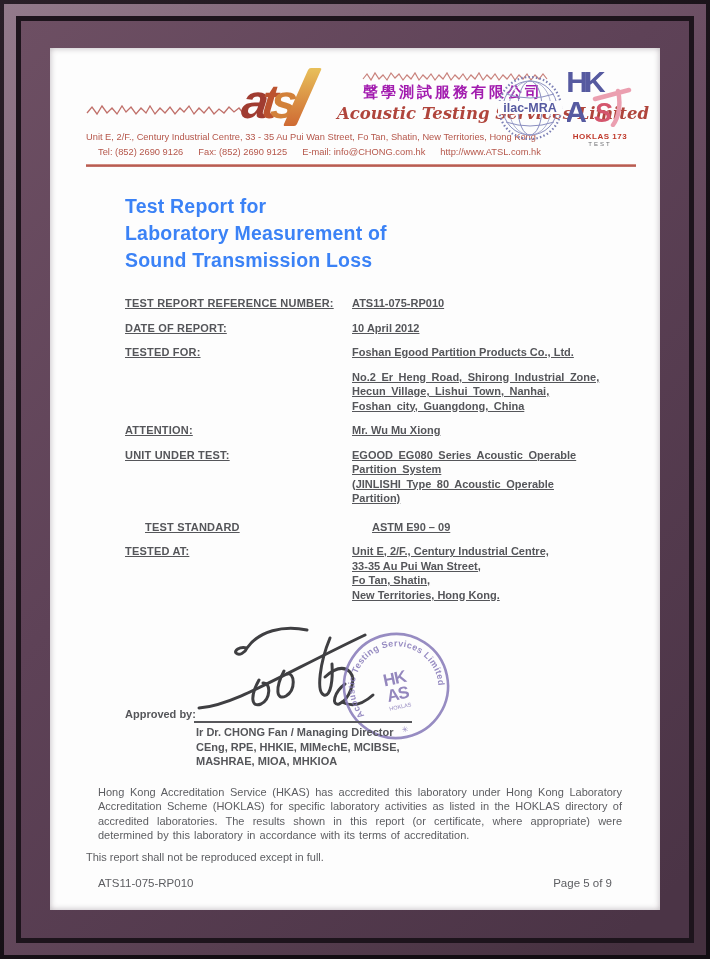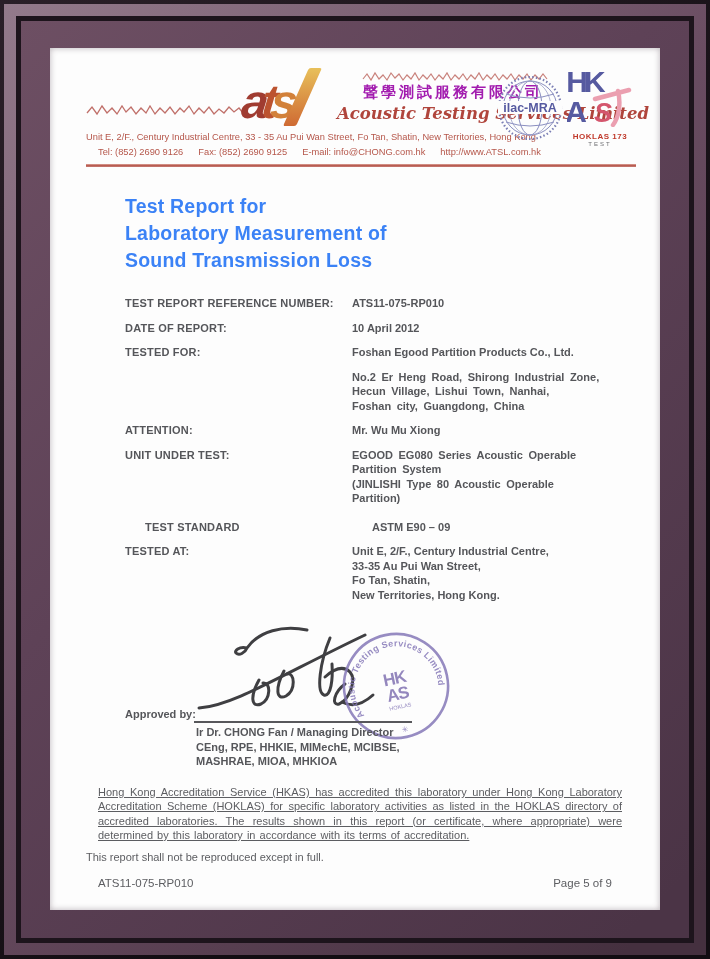--- a/index.html
+++ b/index.html
@@ -34,39 +34,39 @@
   .hkas { position:absolute; left:481px; top:1px; width:66px; text-align:center; }
   .hoklas { font-size:8px; font-weight:bold; color:#c0392b; letter-spacing:.5px; margin-top:1px; }
   .hoklas-test { font-size:6px; color:#6d6e71; letter-spacing:2px; }
 
   .red-line { margin:2px 24px 0 36px; height:3px; border:0;
               background:linear-gradient(180deg,#dda49c,#b5564a 55%,#c9827c); }
 
   
   .title { margin:26px 0 0 75px; font-size:19.5px; font-weight:bold; color:#3b82f6;
            line-height:27px; white-space:pre-line; letter-spacing:.2px; }
-  .fields { margin:22px 24px 0 75px; }
+  .fields { margin:22px 24px 0 75px;text-decoration:underline; }
   .frow { display:flex; margin-bottom:10px; font-size:11px; font-weight:bold; line-height:14.5px; }
   .frow.gap-before { margin-top:14px;justify-content:flex-end; }
   .flab { width:227px; flex:none; letter-spacing:.2px; }
   .fval { width:264px; white-space:pre-line; }
   .fval.spread { word-spacing:2.5px; }
 
   
   .sigzone { position:relative; margin:30px 24px 0 75px; height:137px; }
   .sig-svg { position:absolute; left:62px; top:-10px; }
   .stamp { position:absolute; left:215px; top:-2px; transform:rotate(-12deg); opacity:.85; }
   .approved { position:absolute; left:0; top:76px; font-size:11px; font-weight:bold; }
   .sig-line { position:absolute; left:69px; top:89px; width:218px; border-top:2px solid #57575b; }
   .name-block { position:absolute; left:71px; top:93px; font-size:11px; font-weight:bold; line-height:14.5px; }
   .quals { white-space:pre-line; }
 
   
   .foot-para { margin:16px 38px 2px 48px; font-size:11px; line-height:14.3px; text-align:justify;
-               color:#5c5d61; word-spacing:1px;text-decoration:underline; }
+               color:#5c5d61; word-spacing:1px; }
   .notice { margin:9px 38px 0 36px; font-size:11px; color:#5c5d61; }
   .ref-row { margin:14px 48px 0 48px; display:flex; justify-content:space-between; font-size:11.5px; color:#5c5d61; }
 </style>
 </head>
 <body>
 
 <div class="frame-outer"></div>
 <div class="frame-band1"></div>
 <div class="frame-groove"></div>
 <div class="frame-band2"></div>

